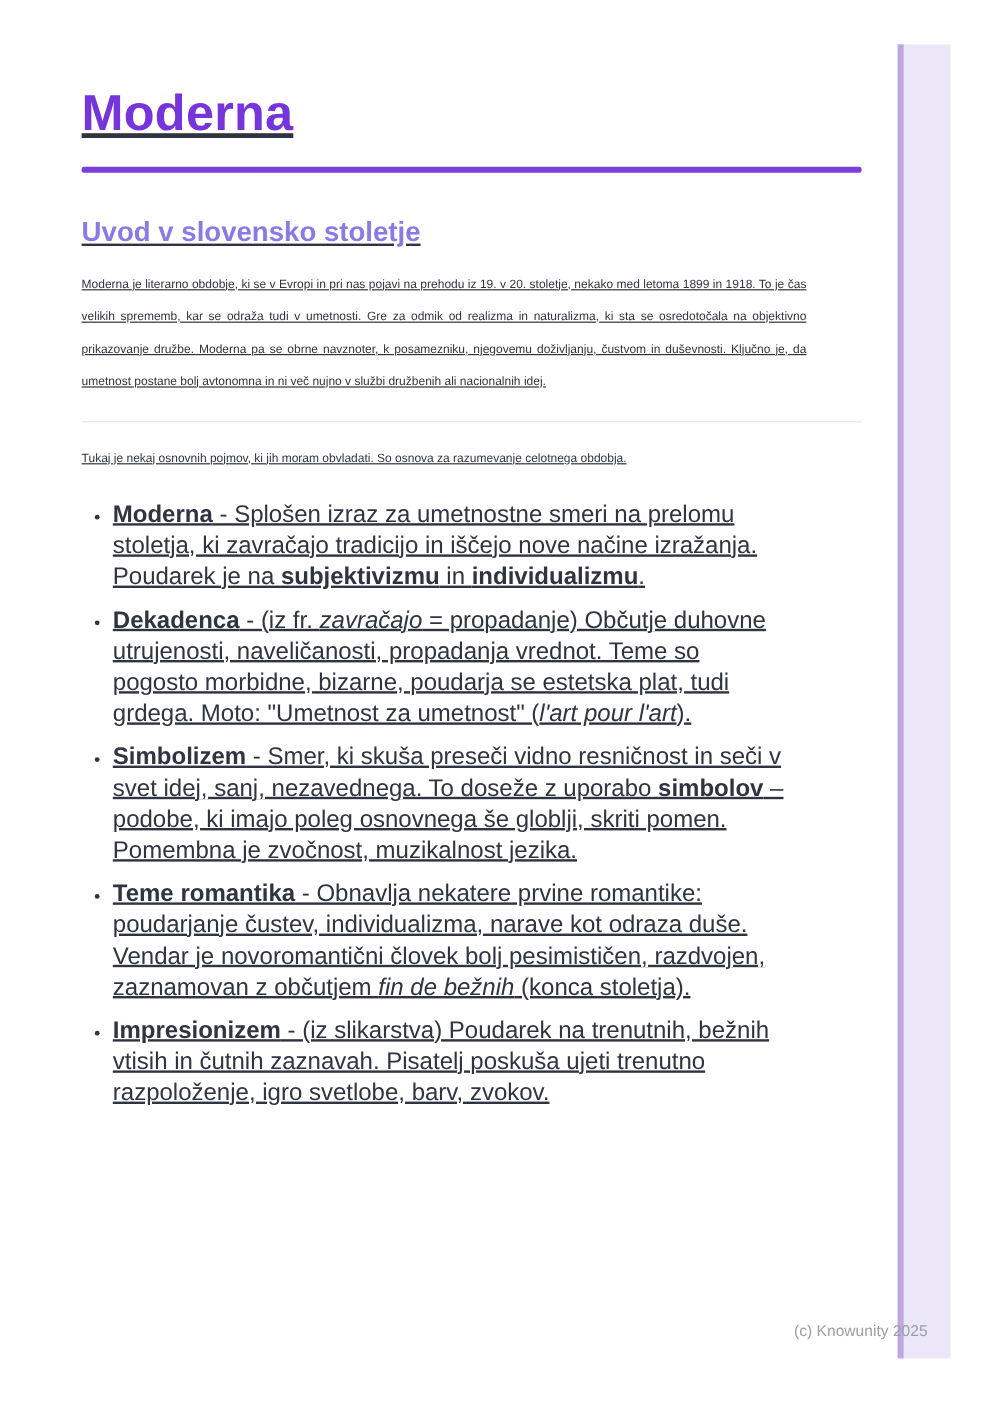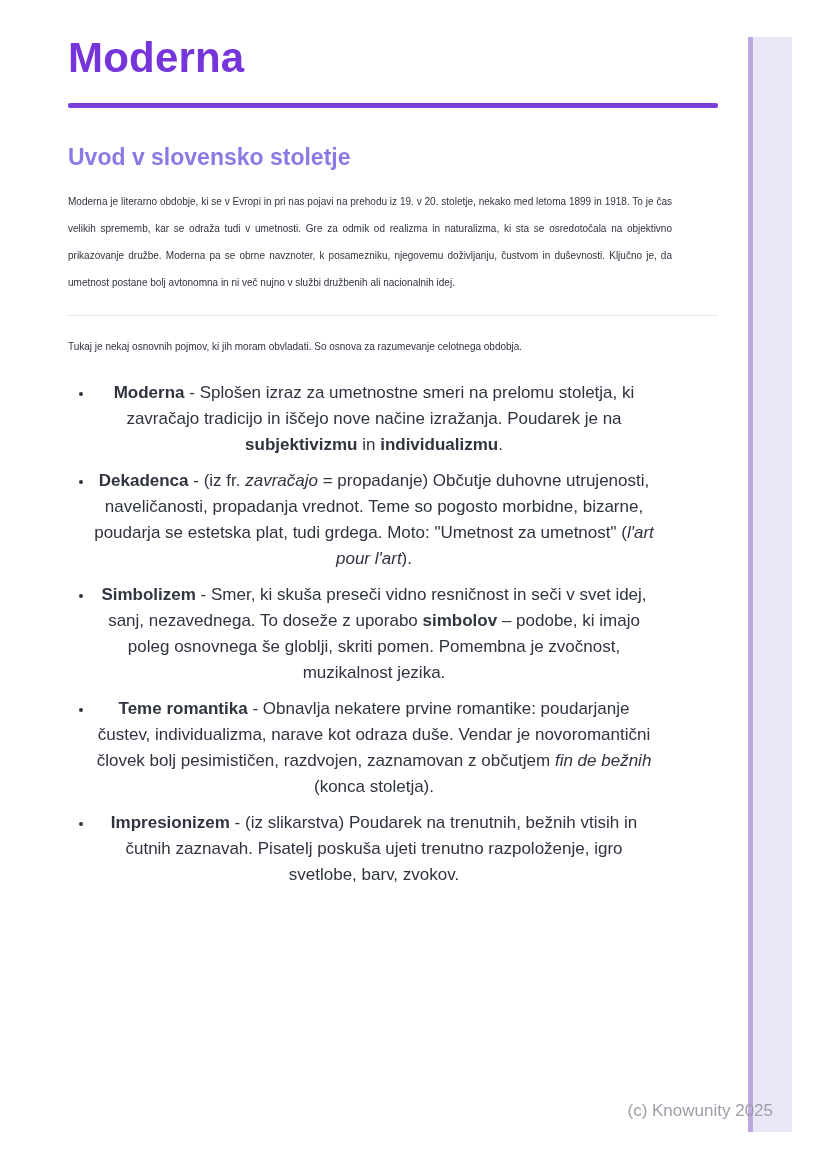--- a/index.html
+++ b/index.html
@@ -21,22 +21,23 @@
     box-sizing: border-box;
     background: var(--stripe-fill, #EBE7F8);
     border-left: 5px solid var(--stripe-border, #BCA8DF);
     z-index: 1;
   }
   .page {
     position: absolute;
     left: 68px;
     top: 0;
     width: 650px;
-    padding-top: 34px;
+    padding-top: 70px;
     z-index: 2;
+    text-decoration: underline;
   }
   h1.doc-title {
     margin: 0;
     font-size: 42px;
     line-height: 1.15;
     font-weight: bold;
     letter-spacing: 0.2px;
     color: var(--accent, #7635DB);
   }
   .title-rule {
@@ -64,34 +65,33 @@
   .divider {
     width: 650px;
     height: 1px;
     background: #e7e7ea;
     margin-top: 19px;
   }
   ul.key-terms {
     width: 560px;
     margin: 20px 0 0 0;
     padding-left: 26px;
-    font-size: 17px;
+    font-size: 20px;
     line-height: 26px;
     color: var(--text, #2F3440);
-    text-align: center;
   }
   ul.key-terms li { margin-bottom: 10px; }
   ul.key-terms li::marker { color: var(--text, #2F3440); font-size: 14px; }
   .bold { font-weight: bold; }
   .italic { font-style: italic; }
   .footer {
     position: absolute;
     top: 1101px;
     right: 55px;
-    font-size: 17px;
+    font-size: 13px;
     color: var(--muted, #9B9FA8);
     z-index: 3;
   }
 </style>
 </head>
 <body>
 
 <div class="stripe"></div>
 
 <div class="page">

